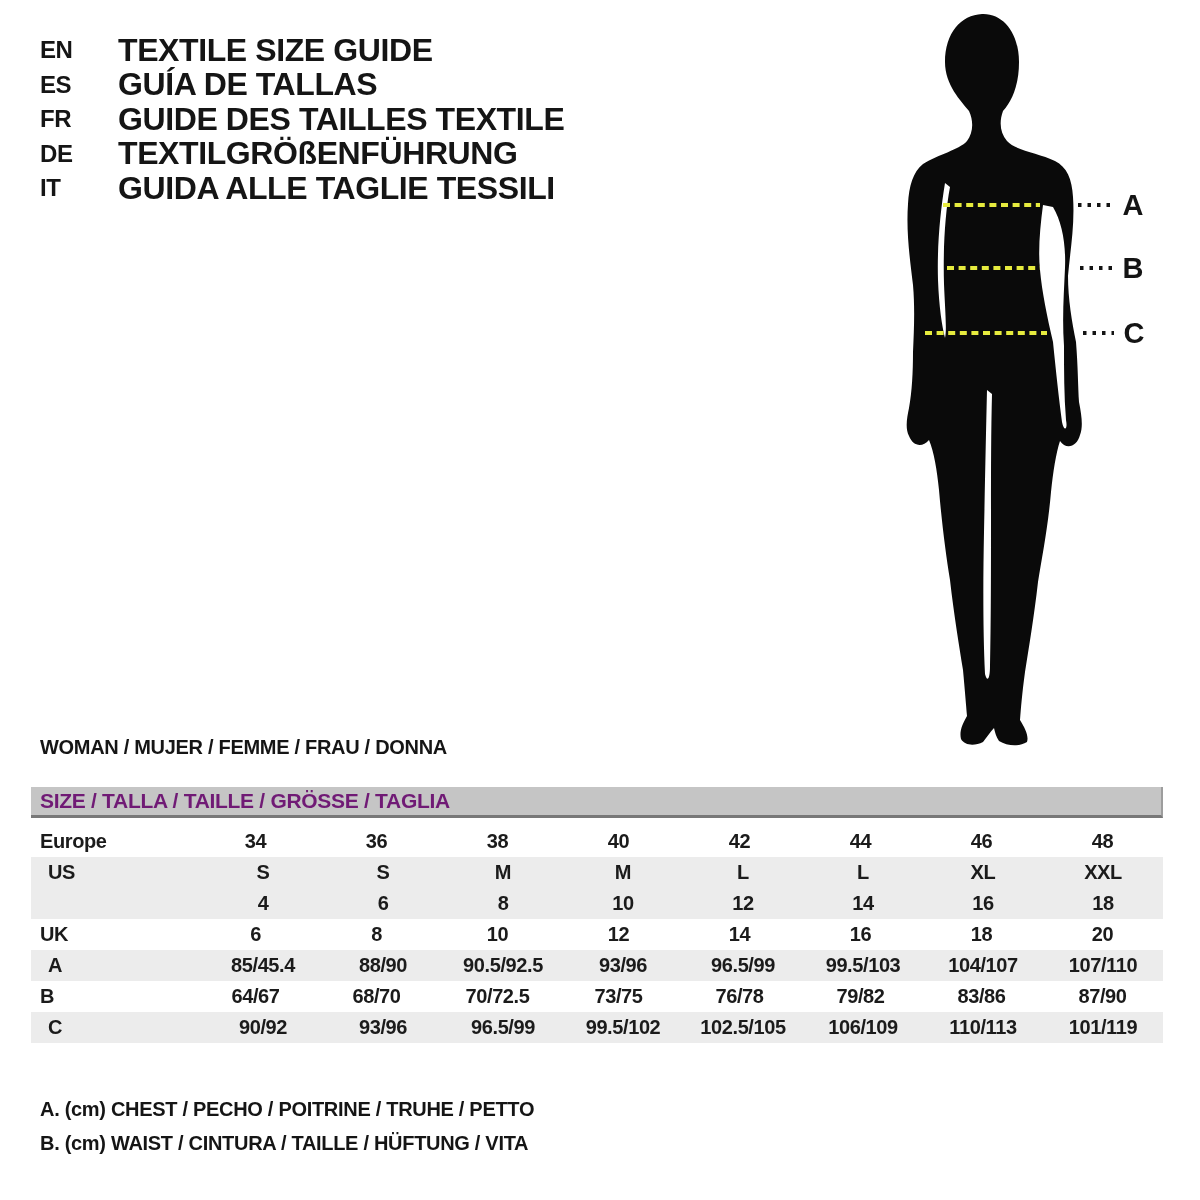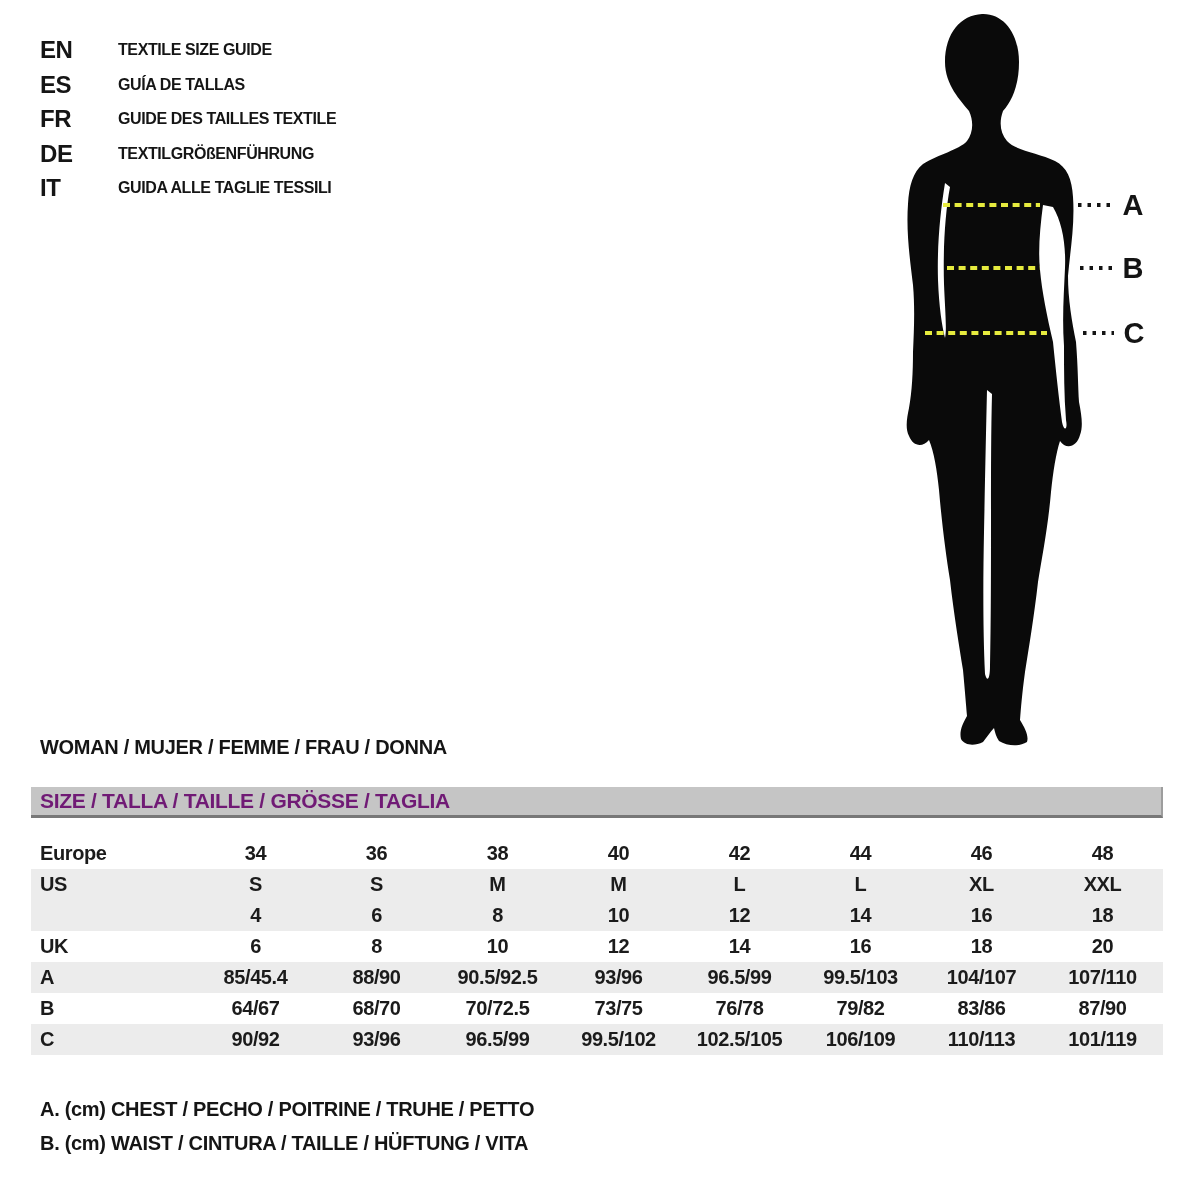--- a/index.html
+++ b/index.html
@@ -9,45 +9,45 @@
     font-family:"Liberation Sans", sans-serif;
     color:#151515;
     -webkit-font-smoothing:antialiased;
   }
   #canvas{position:relative;width:1200px;height:1200px;overflow:hidden;background:#ffffff;}
 
   
   .lang-list{position:absolute;left:40px;top:33px;}
   .lang-row{display:flex;align-items:center;height:34.5px;}
   .lang-code{width:78px;font-size:24px;font-weight:700;letter-spacing:-0.4px;}
-  .lang-title{font-size:16px;font-weight:700;letter-spacing:-0.4px;white-space:nowrap;}
+  .lang-title{font-size:32px;font-weight:700;letter-spacing:-0.4px;white-space:nowrap;}
 
   
   .figure-area{position:absolute;left:850px;top:0;width:350px;height:760px;}
   .figure-area svg{display:block;width:350px;height:760px;}
   .marker-letter{font-family:"Liberation Sans", sans-serif;font-size:29px;font-weight:700;fill:#141414;}
 
   
   .woman-heading{position:absolute;left:40px;top:736px;font-size:20px;font-weight:700;letter-spacing:-0.3px;white-space:nowrap;}
 
   
   .size-table{position:absolute;left:31px;top:787px;width:1132px;}
   .thead{
     box-sizing:border-box;height:31px;background:#c5c5c5;
     border-bottom:3px solid #787878;border-right:2px solid #9d9d9d;
     display:flex;align-items:center;padding-left:9px;
     font-size:21px;font-weight:700;color:#701a75;letter-spacing:-0.3px;
   }
-  .tbody{margin-top:20px;}
+  .tbody{margin-top:8px;}
   .trow{
     display:grid;grid-template-columns:164px repeat(8,1fr);
     height:31px;align-items:center;
     font-size:20px;font-weight:700;letter-spacing:-0.4px;color:#1b1b1b;
   }
-  .trow.shade{background:#ececec;}
+  .trow.shade{background:#ececec;padding-left:8px;}
   .tlabel{padding-left:9px;text-align:left;}
   .tval{text-align:center;}
 
   
   .legend{position:absolute;left:40px;top:1092px;}
   .legend-line{font-size:20px;font-weight:700;letter-spacing:-0.3px;line-height:34px;white-space:nowrap;}
 </style>
 </head>
 <body>
 

